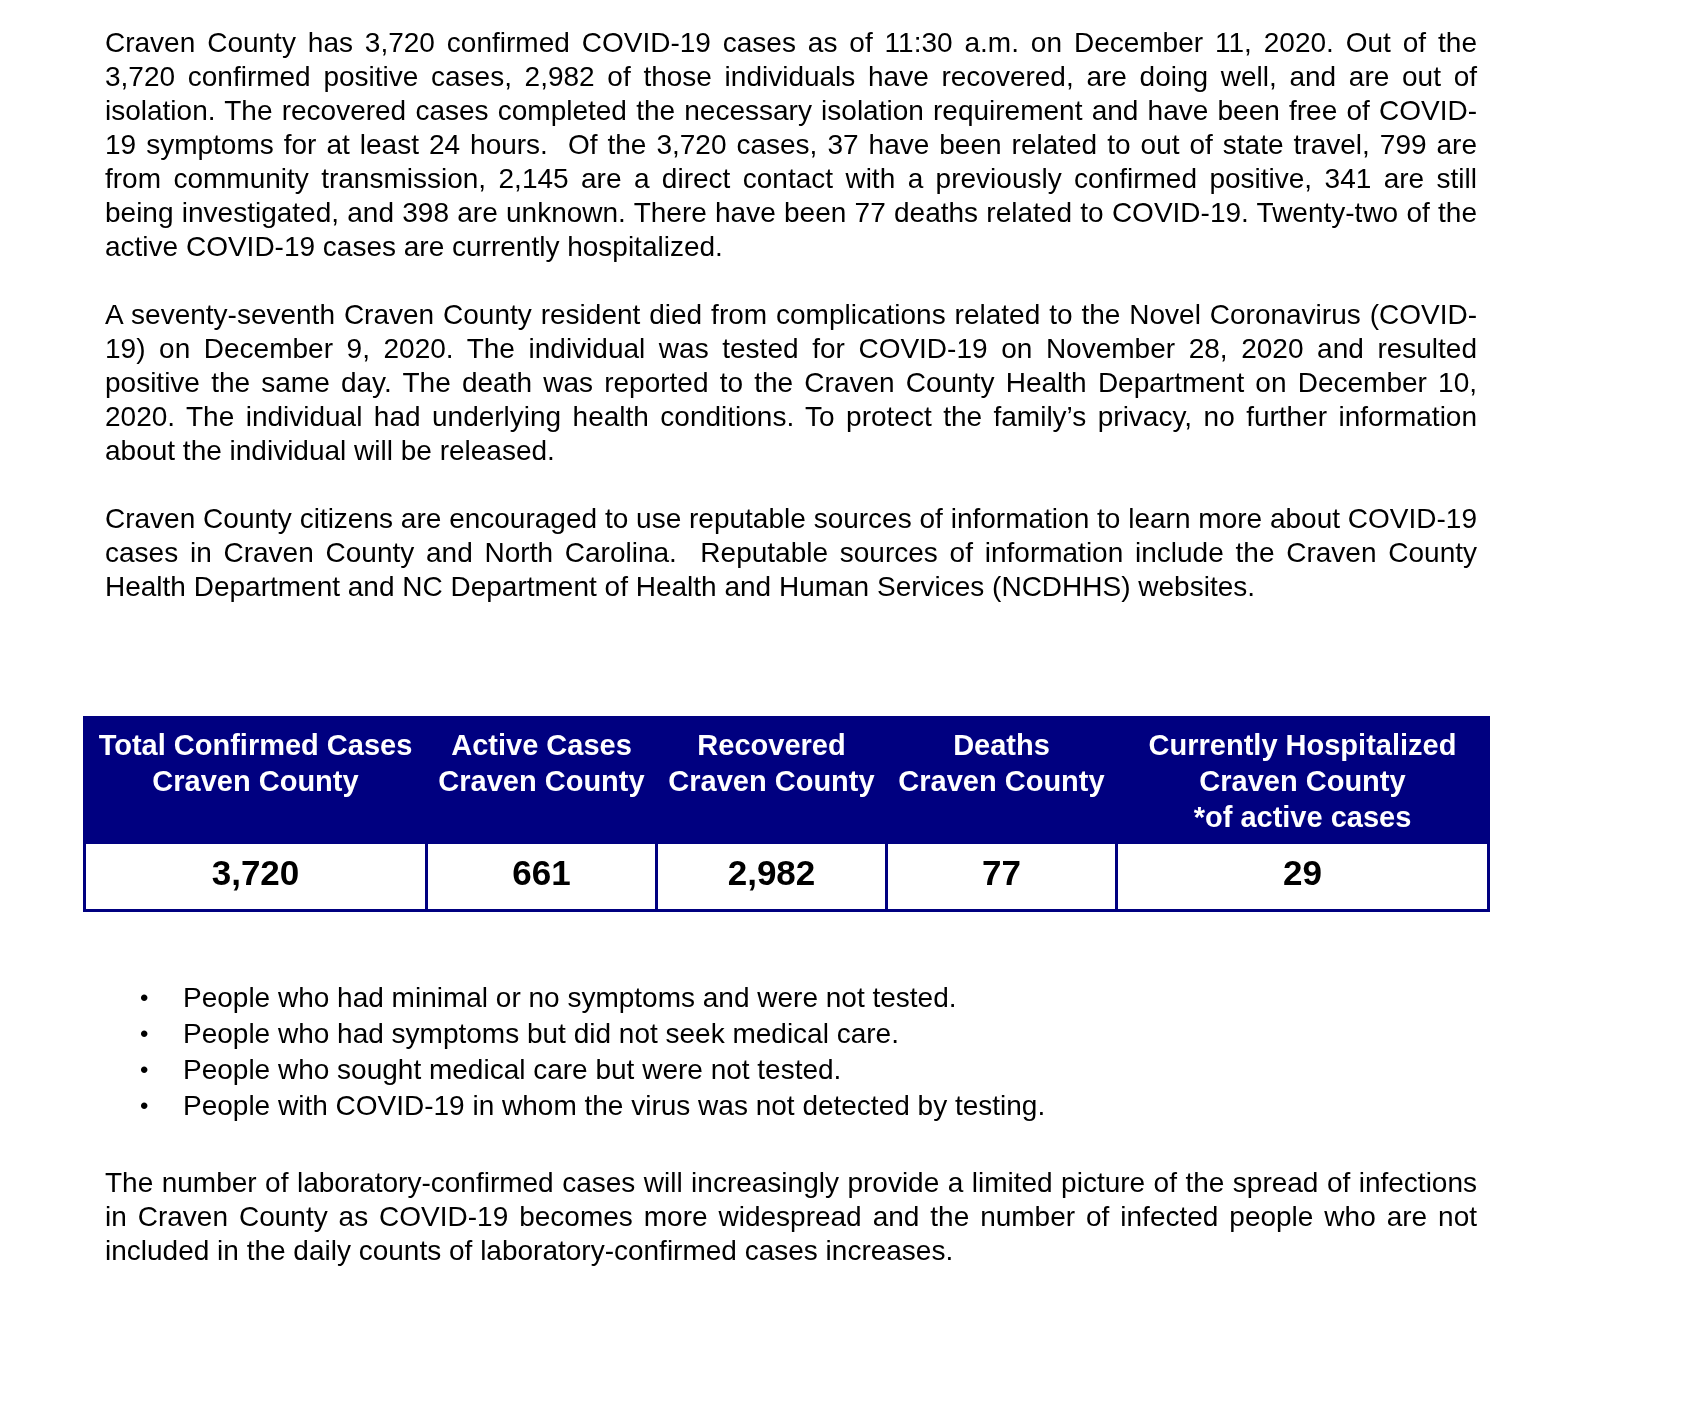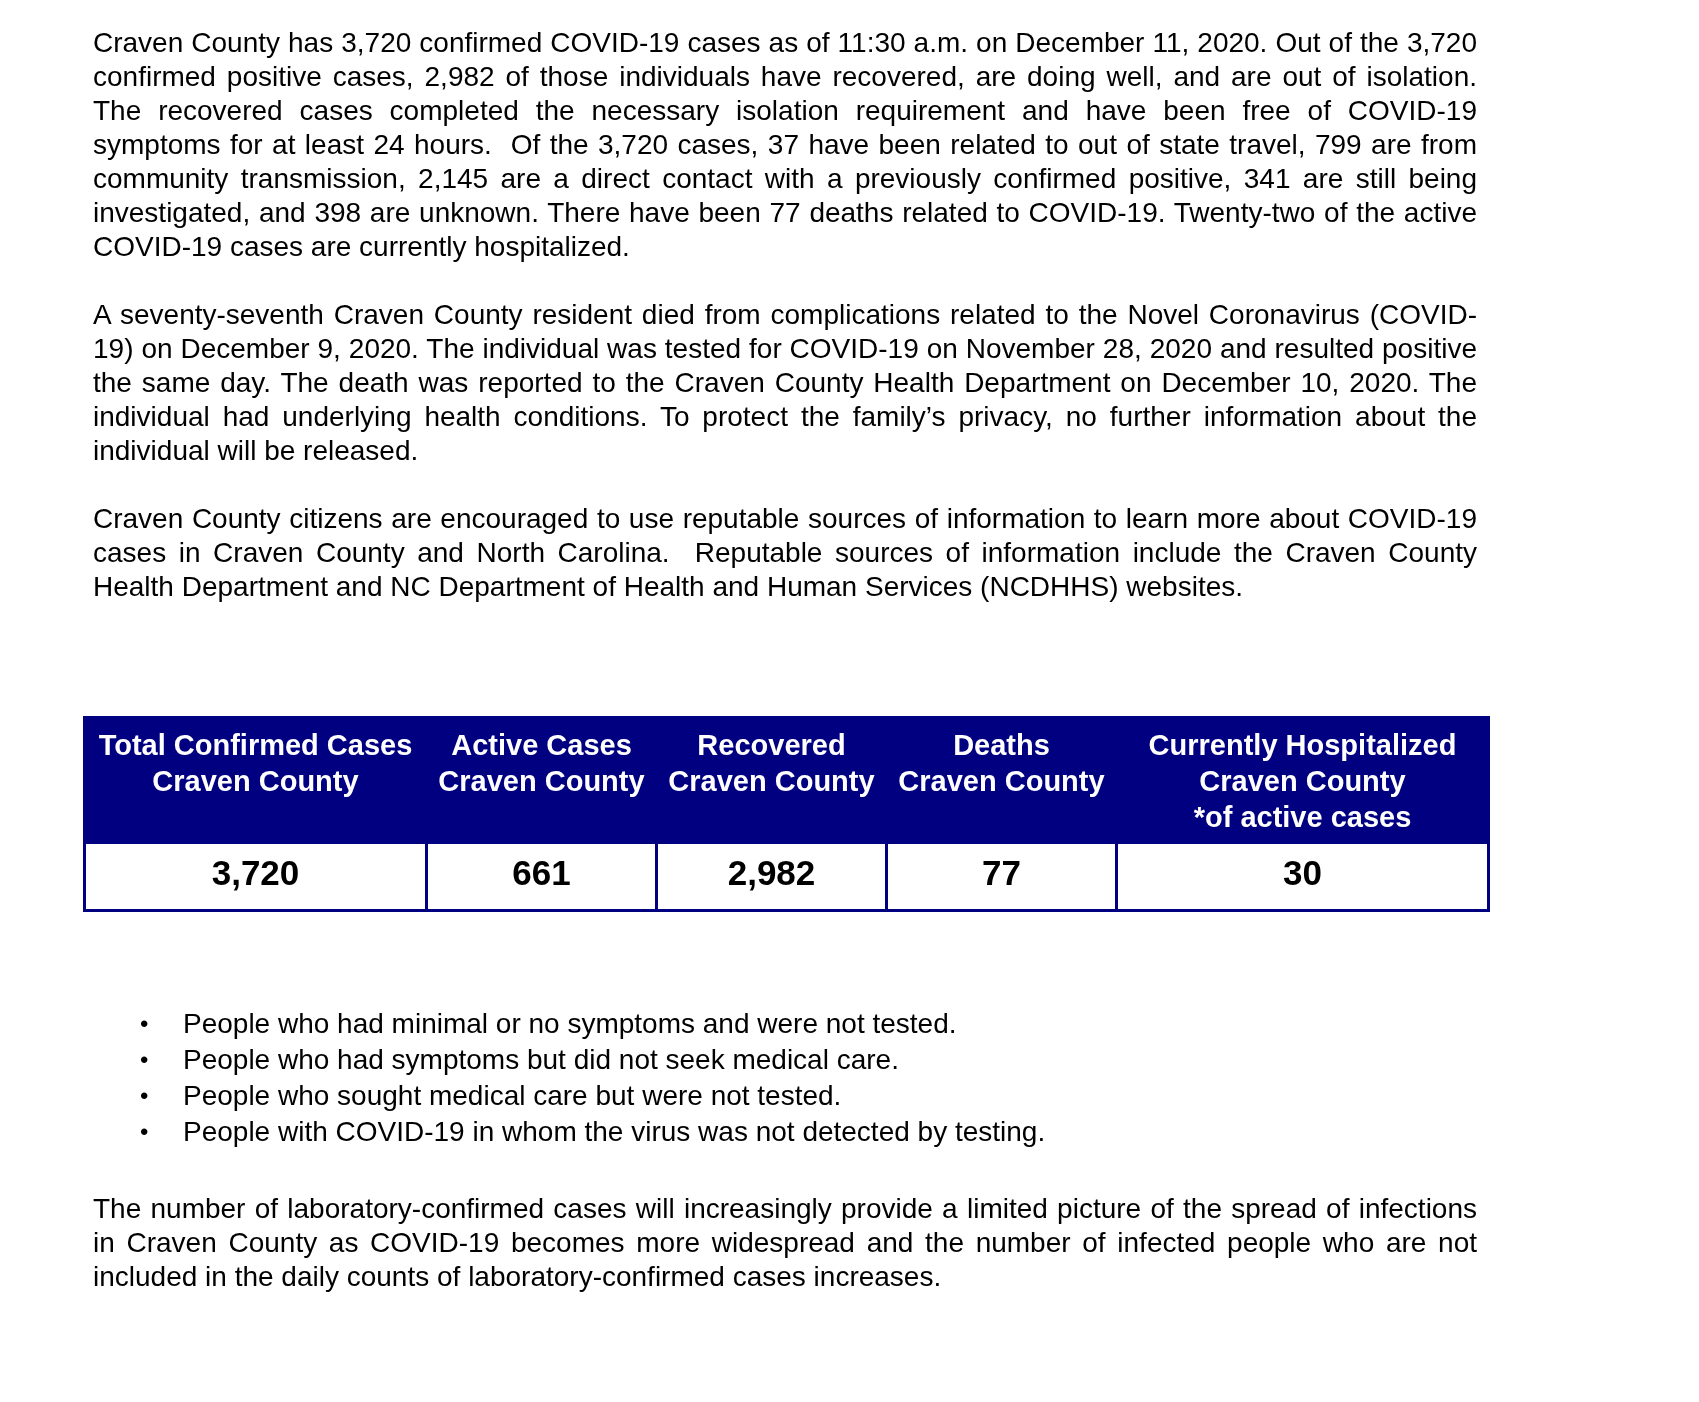--- a/index.html
+++ b/index.html
@@ -22,25 +22,25 @@
     width: 1699px;
     height: 1402px;
     padding: 26px 222px 0 93px;
     overflow: hidden;
   }
   .para {
     font-size: 28px;
     line-height: 34px;
     text-align: justify;
     text-align-last: left;
-    margin: 0 0 34px 0;
+    margin: 0 0 34px 12px;
     white-space: pre-wrap;
   }
   .table-wrap {
-    margin: 112px 0 94px -10px;
+    margin: 112px 0 68px -10px;
     width: 1404px;
   }
   table.cases-table {
     width: 1404px;
     border-collapse: collapse;
     table-layout: fixed;
   }
   table.cases-table th, table.cases-table td {
     border: 3px solid var(--border-color);
   }
@@ -131,21 +131,21 @@
             <div class="hdr-line">*of active cases</div>
           </th>
         </tr>
       </thead>
       <tbody>
         <tr>
           <td class="val-cell">3,720</td>
           <td class="val-cell">661</td>
           <td class="val-cell">2,982</td>
           <td class="val-cell">77</td>
-          <td class="val-cell">30</td>
+          <td class="val-cell">29</td>
         </tr>
       </tbody>
     </table>
   </div>
 
 
   <ul class="bullets">
     <li>
       <span class="bullet-glyph">•</span>
       <span>People who had minimal or no symptoms and were not tested.</span>

